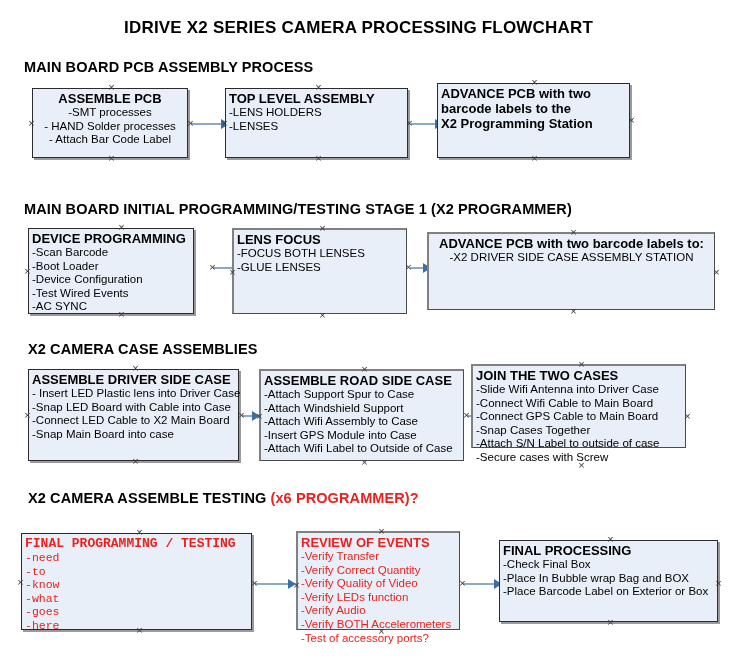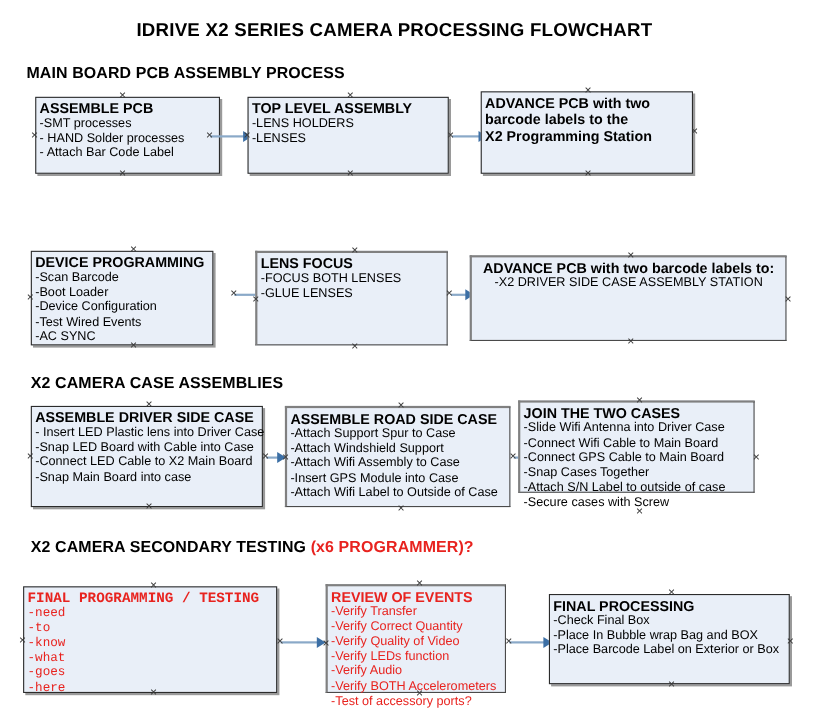--- a/index.html
+++ b/index.html
@@ -73,21 +73,21 @@
 <body>
 
 <div class="canvas">
 
   <div class="title" style="left:124px;top:18px;">IDRIVE X2  SERIES CAMERA PROCESSING FLOWCHART</div>
 
   <div class="section-head" style="left:24px;top:59px;">
     <span>MAIN BOARD PCB ASSEMBLY PROCESS</span>
   </div>
 
-  <div class="box" style="left:32px;top:88px;width:168px;height:70px;">
+  <div class="box" style="left:32px;top:88px;width:156px;height:70px;text-align:center;">
     <div class="hd">ASSEMBLE PCB</div>
     <div class="li">-SMT processes</div>
     <div class="li">- HAND Solder processes</div>
     <div class="li">- Attach Bar Code Label</div>
     <div class="xmark" style="left:74px;top:-6px;"></div>
     <div class="xmark" style="left:-6px;top:30px;"></div>
     <div class="xmark" style="left:74px;top:65px;"></div>
   </div>
 
   <div class="conn" style="left:191px;top:123px;width:36px;"></div>
@@ -109,20 +109,23 @@
 
   <div class="box" style="left:437px;top:83px;width:193px;height:75px;">
     <div class="hd">ADVANCE PCB with two</div>
     <div class="hd">barcode labels to the</div>
     <div class="hd"> X2 Programming Station</div>
     <div class="xmark" style="left:92px;top:-6px;"></div>
     <div class="xmark" style="left:189px;top:32px;"></div>
     <div class="xmark" style="left:92px;top:70px;"></div>
   </div>
 
+  <div class="section-head" style="left:24px;top:201px;">
+    <span>MAIN BOARD INITIAL PROGRAMMING/TESTING STAGE 1 (X2 PROGRAMMER)</span>
+  </div>
 
   <div class="box" style="left:28px;top:228px;width:166px;height:86px;">
     <div class="hd">DEVICE PROGRAMMING</div>
     <div class="li">-Scan Barcode</div>
     <div class="li">-Boot Loader</div>
     <div class="li">-Device Configuration</div>
     <div class="li">-Test Wired Events</div>
     <div class="li">-AC SYNC</div>
     <div class="xmark" style="left:88px;top:-6px;"></div>
     <div class="xmark" style="left:-6px;top:38px;"></div>
@@ -196,21 +199,21 @@
     <div class="li">-Connect GPS Cable to Main Board</div>
     <div class="li">-Snap Cases Together</div>
     <div class="li">-Attach S/N Label to outside of case</div>
     <div class="li">-Secure cases with Screw</div>
     <div class="xmark" style="left:104px;top:-6px;"></div>
     <div class="xmark" style="left:210px;top:46px;"></div>
     <div class="xmark" style="left:104px;top:95px;"></div>
   </div>
 
   <div class="section-head" style="left:28px;top:490px;">
-    <span>X2 CAMERA SECONDARY TESTING </span><span class="accent">(x6 PROGRAMMER)?</span>
+    <span>X2 CAMERA ASSEMBLE TESTING </span><span class="accent">(x6 PROGRAMMER)?</span>
   </div>
 
   <div class="box red" style="left:21px;top:533px;width:231px;height:97px;font-family:Liberation Mono, monospace;">
     <div class="hd">FINAL PROGRAMMING / TESTING</div>
     <div class="li">-need</div>
     <div class="li">-to</div>
     <div class="li">-know</div>
     <div class="li">-what</div>
     <div class="li">-goes</div>
     <div class="li">-here</div>

